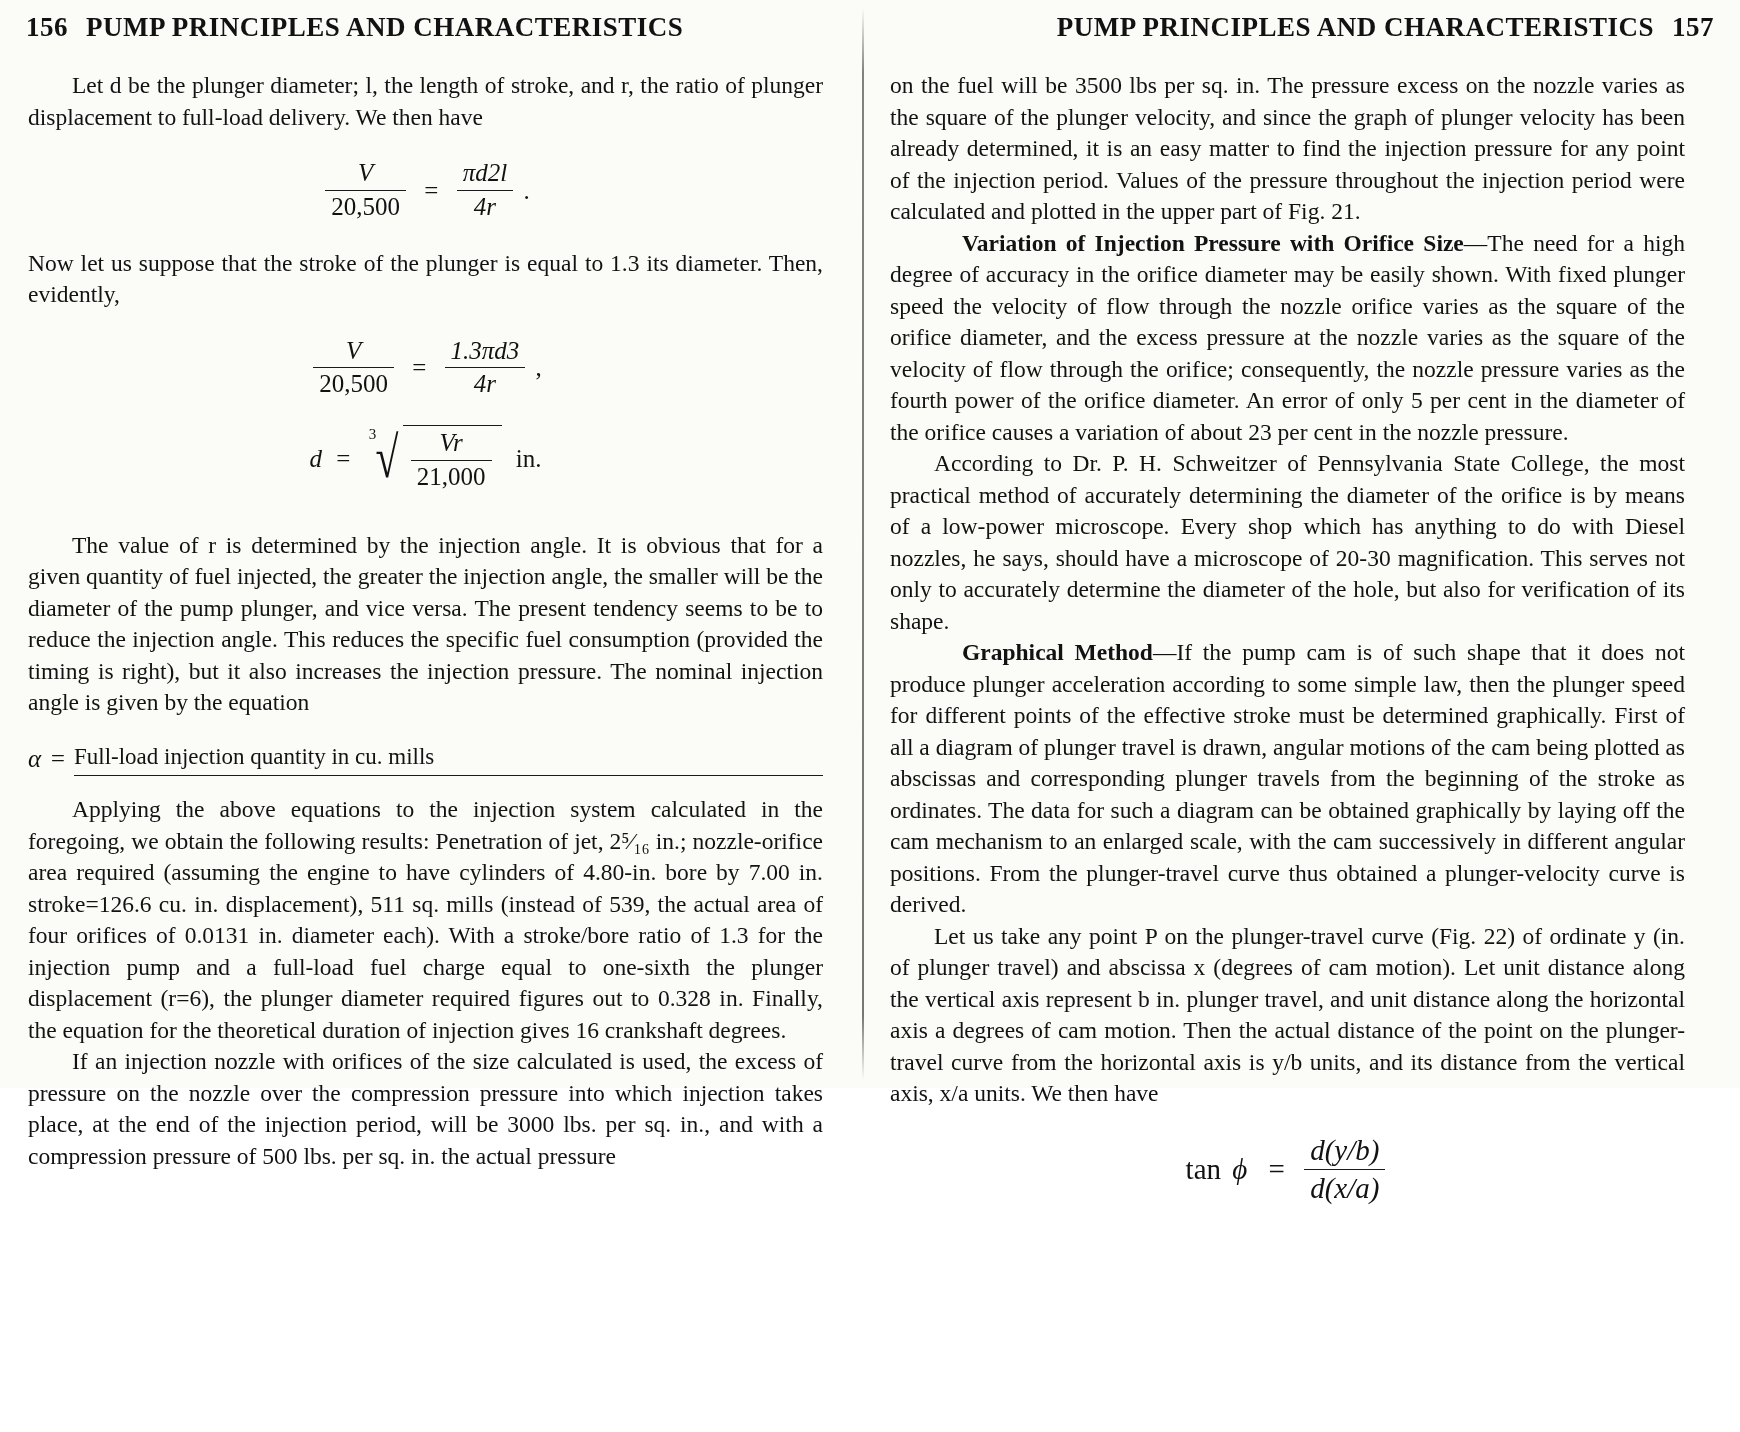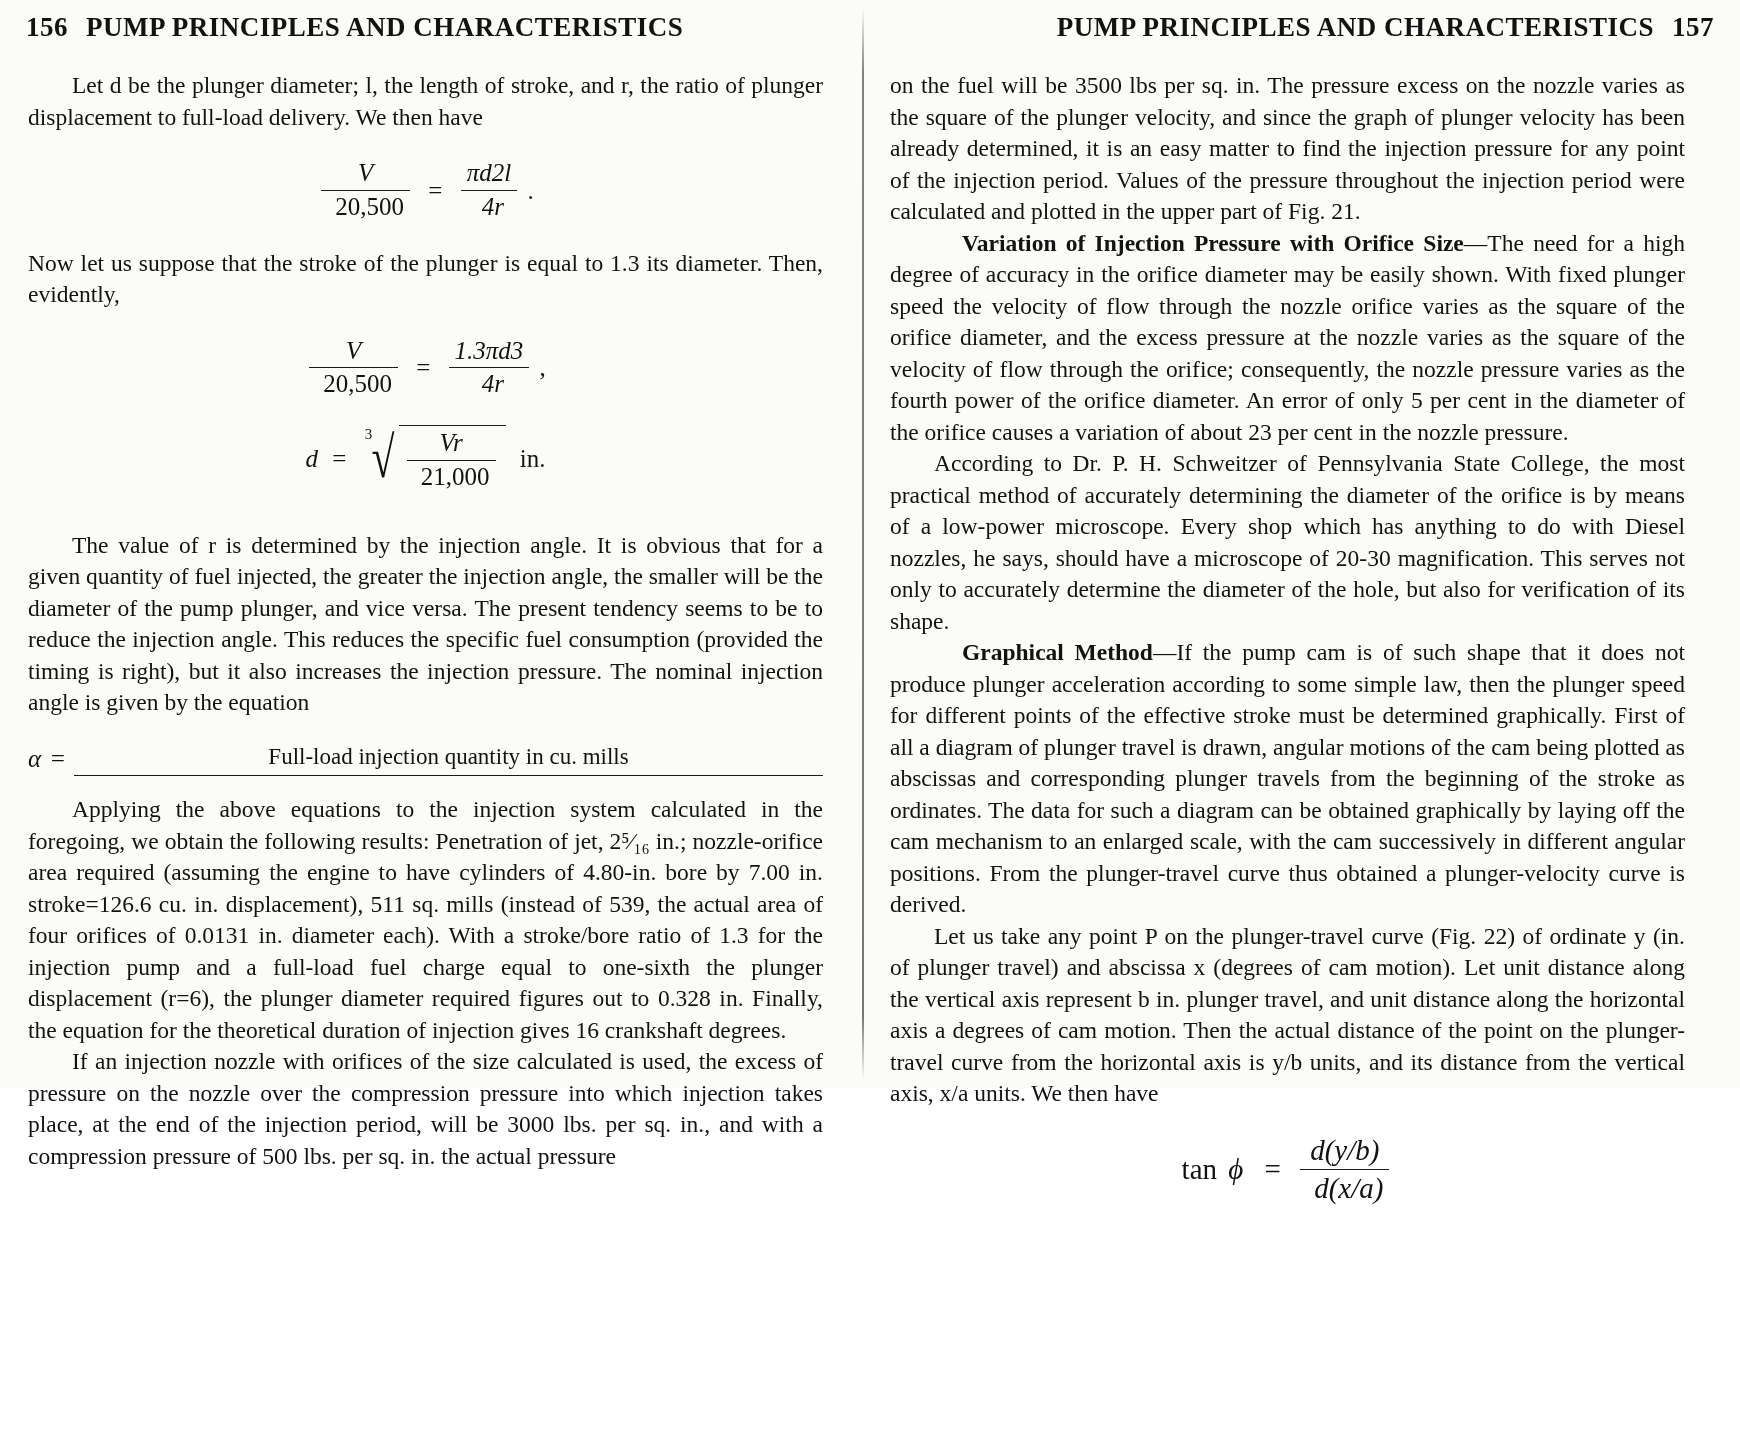--- a/index.html
+++ b/index.html
@@ -110,21 +110,20 @@
   .frac .num {
     display: block;
     padding: 0 6px 2px 6px;
     border-bottom: 1.6px solid #1a1a1a;
     line-height: 1.15;
   }
   .frac .den {
     display: block;
     padding: 2px 6px 0 6px;
     line-height: 1.15;
-    margin-left: 8px;
   }
   .it { font-style: italic; }
   .eq-sign { margin: 0 8px; display: inline-block; vertical-align: middle; }
   .lead { display: inline-block; vertical-align: middle; }
 
   
   .radical {
     display: inline-block;
     vertical-align: middle;
     position: relative;
@@ -159,21 +158,21 @@
     align-items: center;
     justify-content: flex-start;
     font-size: 22px;
   }
   .alpha-eq .lhs {
     font-style: italic;
     font-size: 25px;
     margin-right: 8px;
   }
   .alpha-eq .bigfrac {
-    text-align: center;
+    text-align: left;
     flex: 1;
   }
   .alpha-eq .bigfrac .num {
     display: block;
     padding-bottom: 3px;
     border-bottom: 1.6px solid #1a1a1a;
     font-size: 23px;
   }
   .alpha-eq .bigfrac .den {
     display: block;

